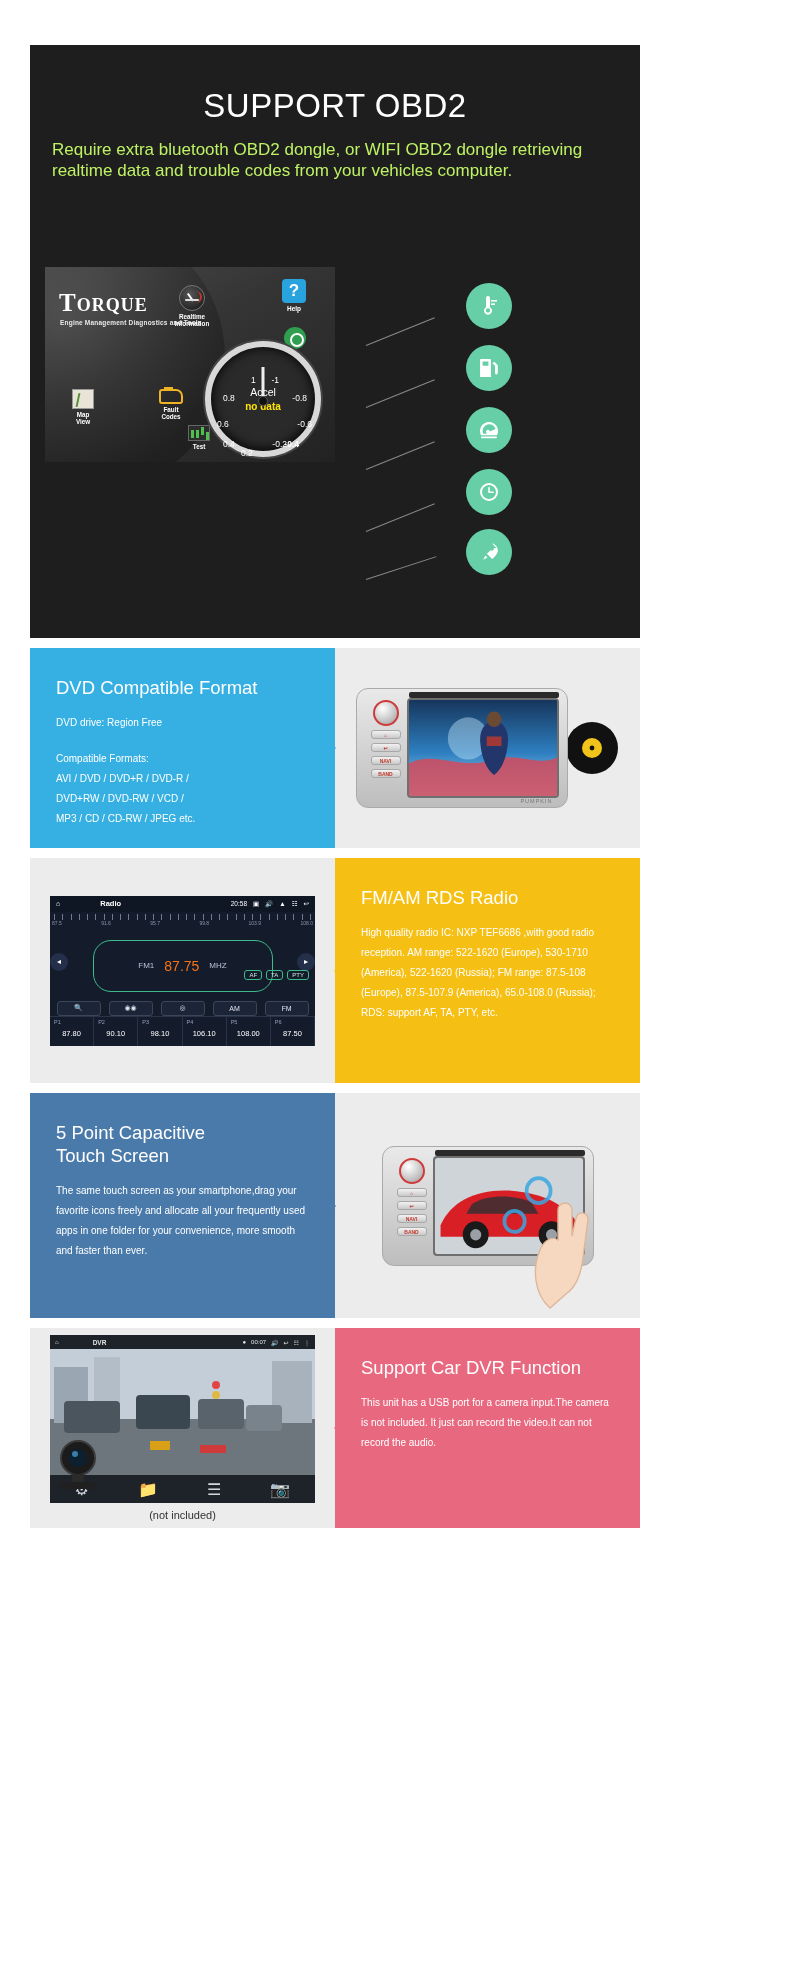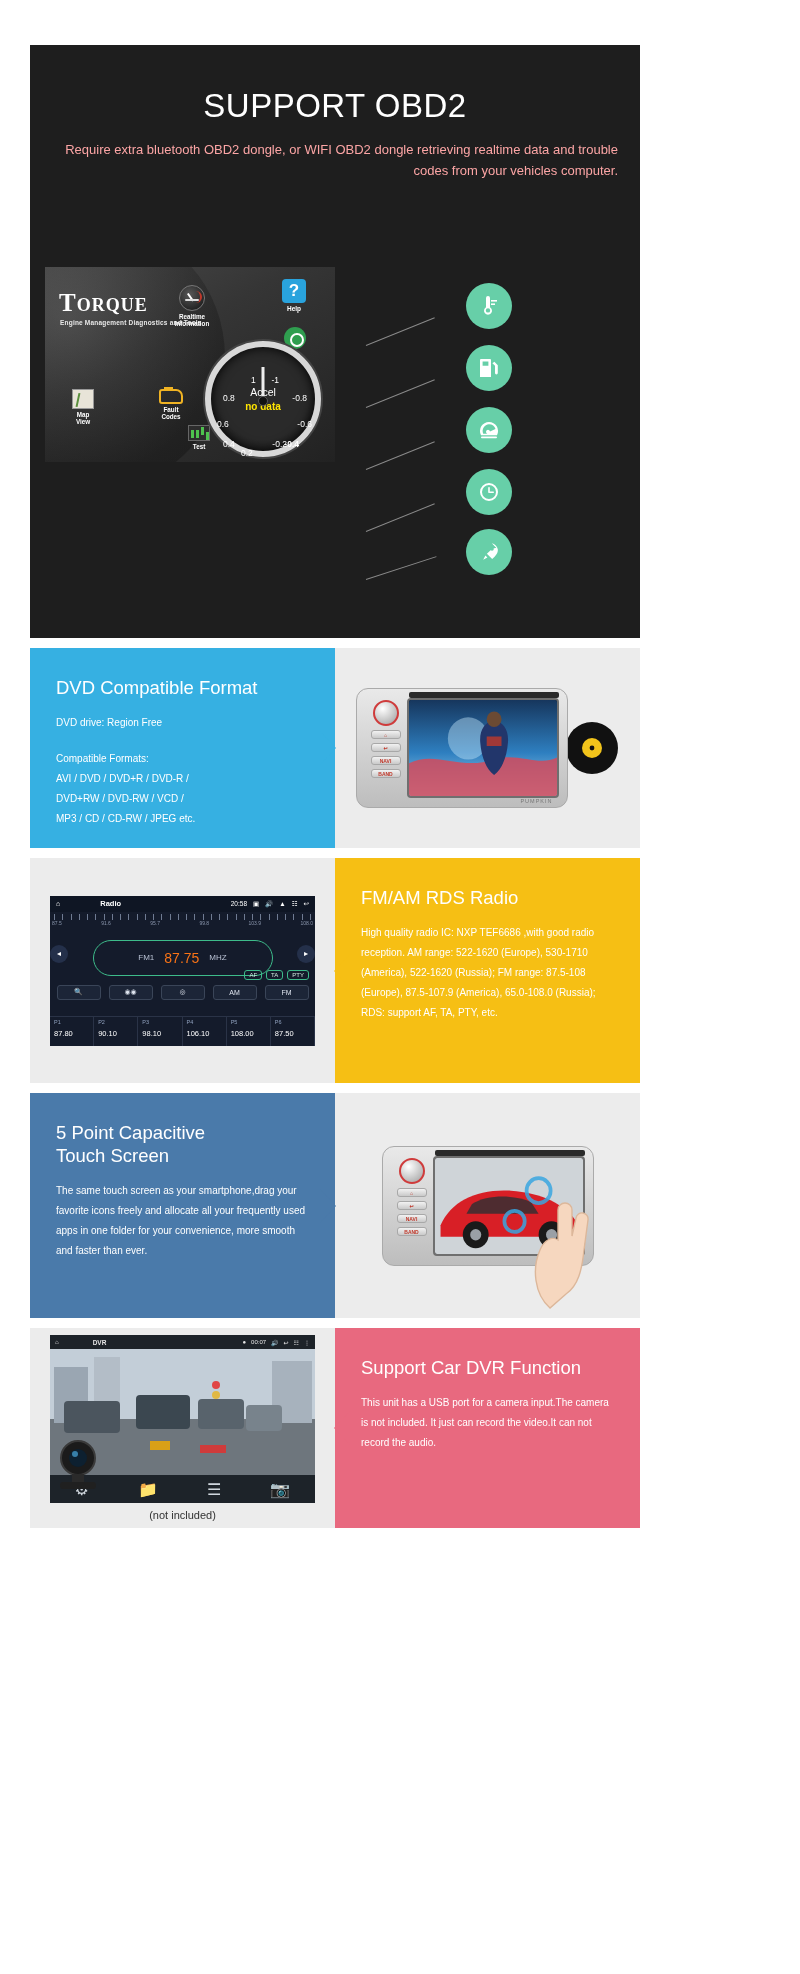--- a/index.html
+++ b/index.html
@@ -8,21 +8,21 @@
     background: #ffffff;
     font-family: "Liberation Sans", sans-serif;
     -webkit-font-smoothing: antialiased;
   }
   .page { width: 800px; height: 1974px; position: relative; background: #fff; padding-left: 12px; }
   .sheet { position: absolute; left: 30px; top: 45px; width: 610px; }
 
   
   .hero { background: #1e1e1e; padding: 42px 0 0 0; width: 610px; height: 593px; position: relative; overflow: hidden; }
   .hero-title { color: #fff; font-size: 33px; font-weight: 400; text-align: center; letter-spacing: .5px; }
-  .hero-sub { color: #fca5a5; font-size: 13px; line-height: 21px; text-align: right; margin: 14px 22px 0 22px; }
+  .hero-sub { color: #bef264; font-size: 17px; line-height: 21px; text-align: left; margin: 14px 22px 0 22px; }
 
   .hero-body { position: absolute; left: 0; top: 210px; width: 510px; height: 383px; }
 
   
   .torque { position: absolute; left: 15px; top: 12px; width: 290px; height: 195px;
             background: linear-gradient(150deg,#4a4a4a 0%, #353535 40%, #222 100%); overflow: hidden; }
   .torque:before { content:""; position:absolute; left:-60px; top:-40px; width:240px; height:260px;
             border-radius:50%; background: radial-gradient(circle at 35% 35%, rgba(255,255,255,.07), rgba(0,0,0,.25) 70%); }
   .tq-logo { position: absolute; left: 14px; top: 22px; color: #fff; font-size: 25px; letter-spacing: 1px; font-family:"Liberation Serif", serif; font-weight: 700; }
   .tq-logo span.small { font-size: 18px; }
@@ -112,33 +112,33 @@
 
   
   .radioshot { width: 265px; height: 150px; background: #141b2b; position: relative; font-size: 7px; color: #fff; overflow:hidden;}
   .rs-bar { height: 16px; background: #0f1624; display:flex; align-items:center; padding: 0 6px; }
   .rs-title { font-weight: bold; font-size: 7.5px; margin-left: 40px; }
   .rs-right { margin-left: auto; display:flex; align-items:center; gap: 6px; font-size: 6.5px;}
   .rs-scale { height: 20px; position: relative; border-bottom: 0; }
   .rs-ticks { display:flex; justify-content:space-between; padding: 2px 4px 0 4px; }
   .rs-ticks i { display:block; width:1px; height:6px; background:#6f7b92; }
   .rs-nums { display:flex; justify-content:space-between; padding: 0 2px; font-size: 5px; color:#8a96ad; }
-  .rs-freq { margin: 8px auto 0 auto; width: 180px; height: 36px; border: 1.5px solid #3dbb8a; border-radius: 18px;
+  .rs-freq { margin: 8px auto 0 auto; width: 180px; height: 52px; border: 1.5px solid #3dbb8a; border-radius: 18px;
              display:flex; align-items:center; justify-content:center; gap: 10px; }
   .rs-freq .big { color: #f97316; font-size: 14px; }
   .rs-freq .sm { font-size: 8px; color:#b9c2d4; }
   .rs-btns { display:flex; justify-content:center; gap: 8px; margin-top: 9px; }
   .rs-btn { width: 44px; height: 15px; border: 1px solid #3a4558; border-radius: 3px; display:flex;
             align-items:center; justify-content:center; font-size: 7px; color:#dfe5ef; background:#1c2537;}
   .rs-chips { position:absolute; right: 6px; top: 74px; display:flex; gap: 4px; }
   .rs-chip { border:1px solid #3dbb8a; border-radius:3px; padding:1px 4px; font-size:6px; color:#cfe8dd;}
   .rs-presets { position:absolute; left:0; right:0; bottom: 0; height: 30px; display:flex; }
   .rs-p { flex:1; border-top:1px solid #2a3347; border-right:1px solid #2a3347; padding: 2px 4px; }
   .rs-p b { display:block; font-size:5.5px; color:#8fa0bd; font-weight:normal;}
-  .rs-p span { display:block; font-size:7.5px; text-align:left; margin-top:4px;}
+  .rs-p span { display:block; font-size:7.5px; text-align:center; margin-top:4px;}
 
   
   .dvrshot { width: 265px; height: 168px; background: #2b3640; position: relative; overflow:hidden;}
   .dvr-bar { height: 14px; background: #1d2329; display:flex; align-items:center; padding: 0 5px; color:#e6e6e6; font-size:6px; gap:6px;}
   .dvr-title { margin-left: 28px; font-weight:bold; font-size:6.5px;}
   .dvr-right { margin-left:auto; display:flex; gap:5px; align-items:center;}
   .dvr-scene { height: 126px; position:relative; background:
       linear-gradient(180deg,#cfd9e2 0%, #b9c6d2 42%, #8f9aa3 43%, #6f7880 100%); }
   .dvr-bottom { height: 28px; background:#1d2329; display:flex; align-items:center; justify-content:space-around; color:#cfd6dd;}
   .dvr-cap { text-align:center; font-size: 11px; color:#333; margin-top: 6px; }

